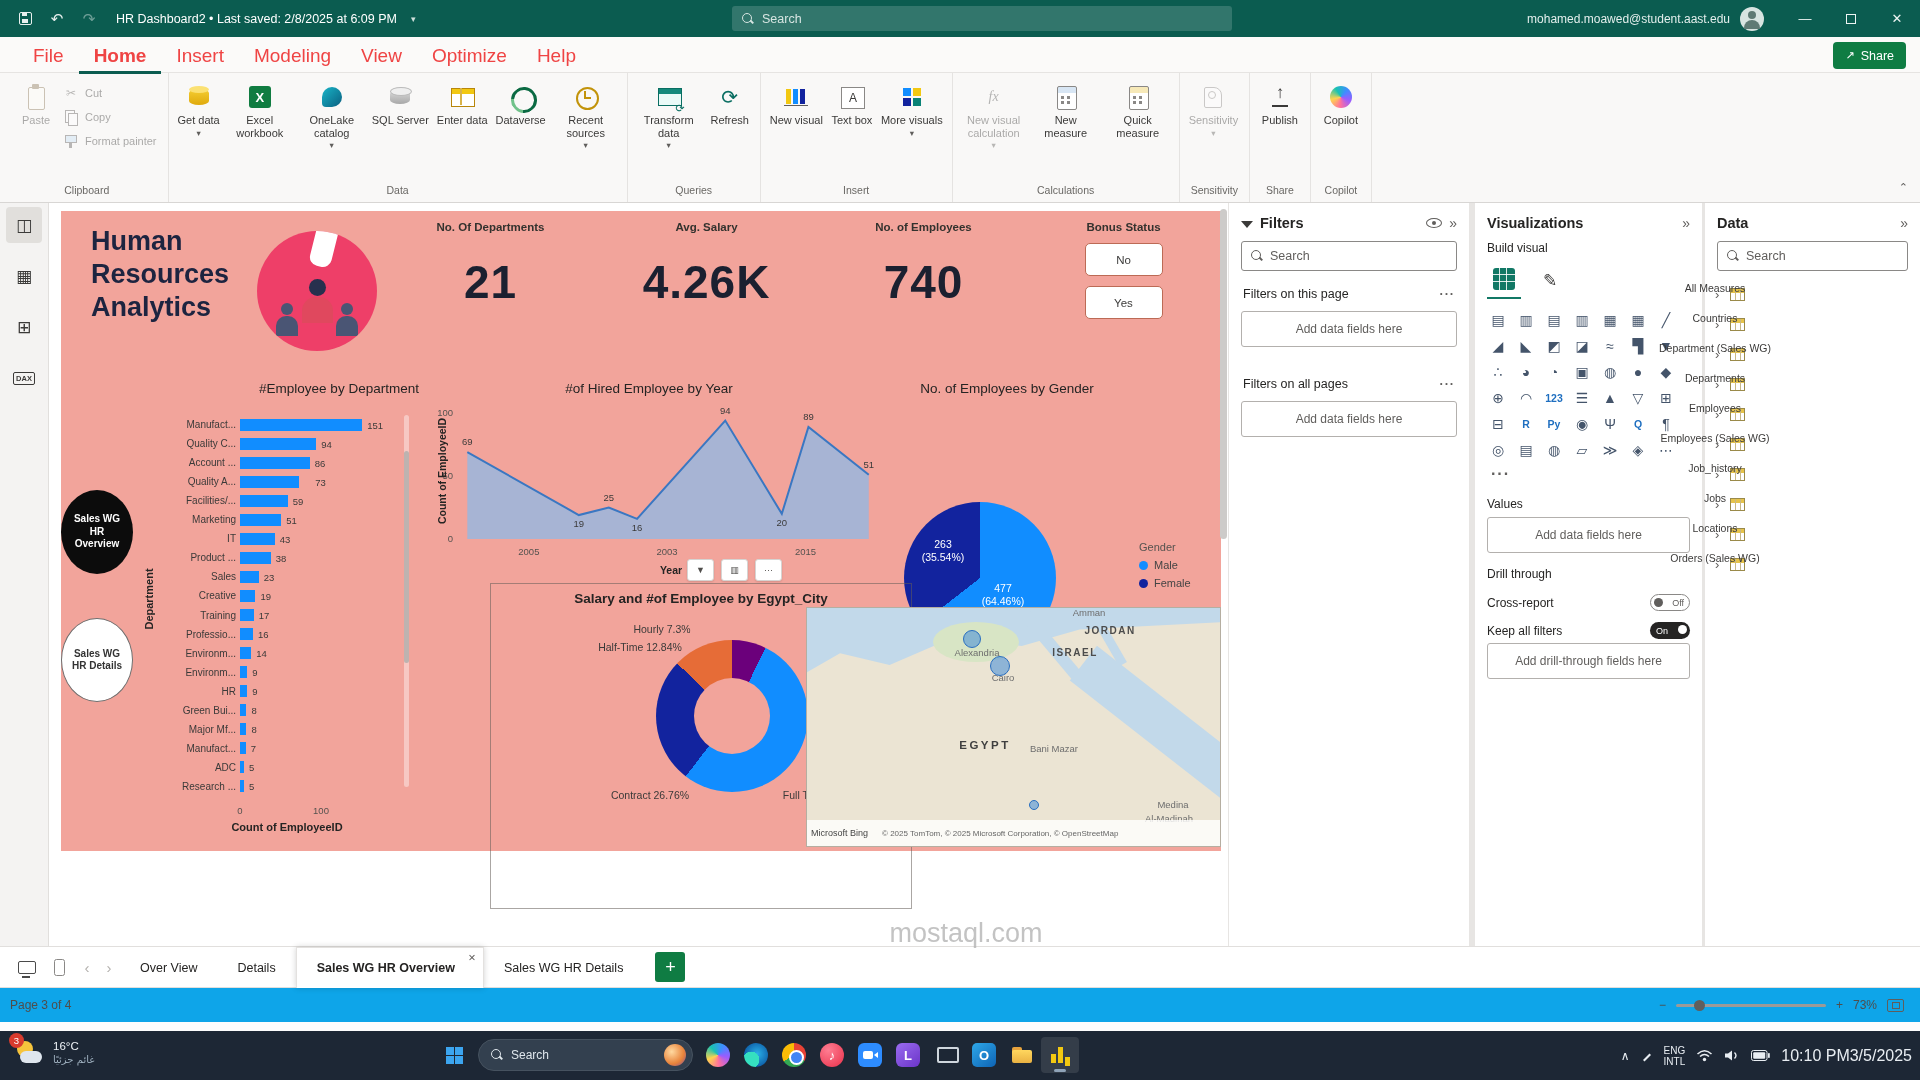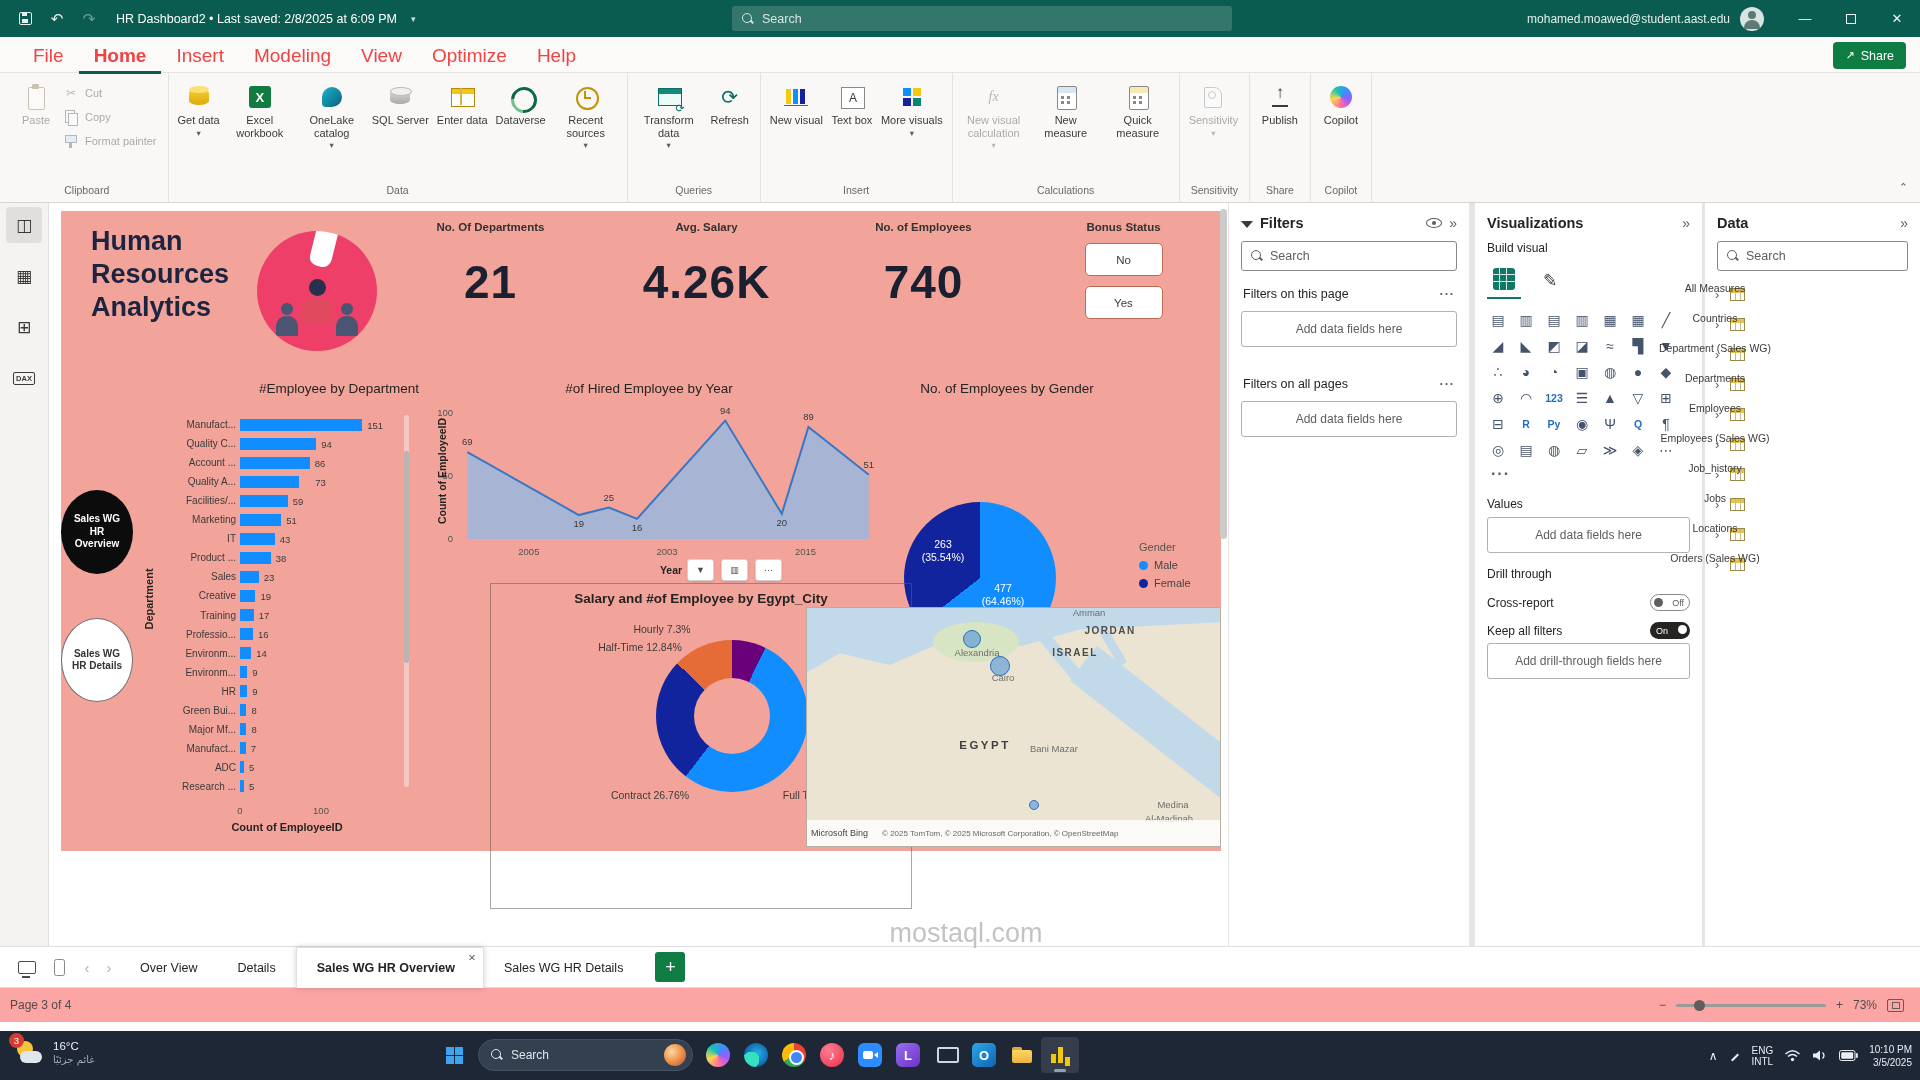--- a/index.html
+++ b/index.html
@@ -222,21 +222,21 @@
 .mon{width:18px;height:13px;border:1.5px solid #4a4a4a;border-radius:2px;position:relative}
 .mon:after{content:"";position:absolute;left:3px;bottom:-5px;width:8px;height:2px;background:#4a4a4a}
 .phn{width:11px;height:17px;border:1.5px solid #8a8886;border-radius:2.5px}
 .tnav{color:#b3b0ad;font-size:15px;width:22px;text-align:center}
 .tab{height:41px;display:flex;align-items:center;padding:0 20px;font-size:12.5px;color:#252423;position:relative}
 .tab.active{font-weight:bold;background:#fff;box-shadow:0 0 6px rgba(0,0,0,.18);border:1px solid #e3e1df;border-bottom:none;padding-right:28px}
 .tclose{position:absolute;right:7px;top:4px;font-size:9.5px;color:#605e5c;font-weight:normal}
 .tab-plus{width:30px;height:30px;margin-left:12px;background:#0F7C43;border-radius:3px;color:#fff;font-size:18px;display:flex;align-items:center;justify-content:center}
 
 
-.statusbar{position:absolute;left:0;top:987px;width:1920px;height:35px;background:#fca5a5;border-top:1px solid #e1dfdd;display:flex;align-items:center;padding:0 10px;font-size:12px;color:#4f4d4b}
+.statusbar{position:absolute;left:0;top:987px;width:1920px;height:35px;background:#0ea5e9;border-top:1px solid #e1dfdd;display:flex;align-items:center;padding:0 10px;font-size:12px;color:#4f4d4b}
 .sb-right{margin-left:auto;display:flex;align-items:center;gap:10px;margin-right:6px}
 .zoom-track{width:150px;height:3px;background:#9c9a98;border-radius:2px;position:relative}
 .zoom-thumb{position:absolute;left:18px;top:-4px;width:11px;height:11px;border-radius:50%;background:#605e5c}
 .fit-ic{width:17px;height:13px;border:1.5px solid #605e5c;border-radius:2px;position:relative}
 .fit-ic:after{content:"";position:absolute;left:4px;top:2.5px;width:6px;height:5px;border:1px solid #605e5c}
 .desktop-strip{position:absolute;left:0;top:1022px;width:1920px;height:9px;background:#fdfdfd}
 
 
 .taskbar{position:absolute;left:0;top:1031px;width:1920px;height:49px;background:#1d2735}
 .tk-weather{position:absolute;left:6px;top:5px;display:flex;align-items:center;gap:9px;padding:2px 8px;border-radius:4px}
@@ -269,21 +269,21 @@
 .ic-pc:before{content:"";position:absolute;left:3px;top:4px;width:18px;height:12px;border:2px solid #cfd6dd;border-radius:2px}
 .ic-pc:after{content:"";position:absolute;left:8px;top:18px;width:8px;height:2px;background:#cfd6dd}
 .ic-outlook{border-radius:5px;background:linear-gradient(140deg,#2ea7e8,#0e64b5);font-size:13px}
 .ic-folder:before{content:"";position:absolute;left:2px;top:4px;width:10px;height:5px;border-radius:2px 2px 0 0;background:#e8a33d}
 .ic-folder:after{content:"";position:absolute;left:2px;top:7px;width:20px;height:13px;border-radius:2px;background:linear-gradient(#ffd75e,#eab243)}
 .ic-powerbi:before{content:"";position:absolute;left:3px;bottom:4px;width:5px;height:9px;background:#f2c811;box-shadow:14px 3px 0 0 #f2c811}
 .ic-powerbi:after{content:"";position:absolute;left:10px;bottom:4px;width:5px;height:16px;background:#f2c811}
 .tk-tray{position:absolute;right:8px;top:0;height:49px;display:flex;align-items:center;gap:11px;color:#e8edf2}
 .tray-chev{font-size:12px}
 .tray-lang{display:flex;flex-direction:column;font-size:10px;line-height:11px;text-align:center}
-.tray-time{display:flex;flex-direction:column;font-size:10px;line-height:13px;text-align:right}
+.tray-time{display:flex;flex-direction:row;font-size:16px;line-height:13px;text-align:right}
 
 
 .watermark{position:absolute;left:836px;top:916px;width:260px;text-align:center;z-index:60;pointer-events:none}
 .wm1{font-family:"DejaVu Sans",sans-serif;font-size:56px;font-weight:bold;color:rgba(150,150,150,.55);line-height:60px}
 .wm2{font-size:27px;color:rgba(175,175,175,.75);margin-top:2px}
 </style>
 </head>
 <body>
 
 <div id="app">

